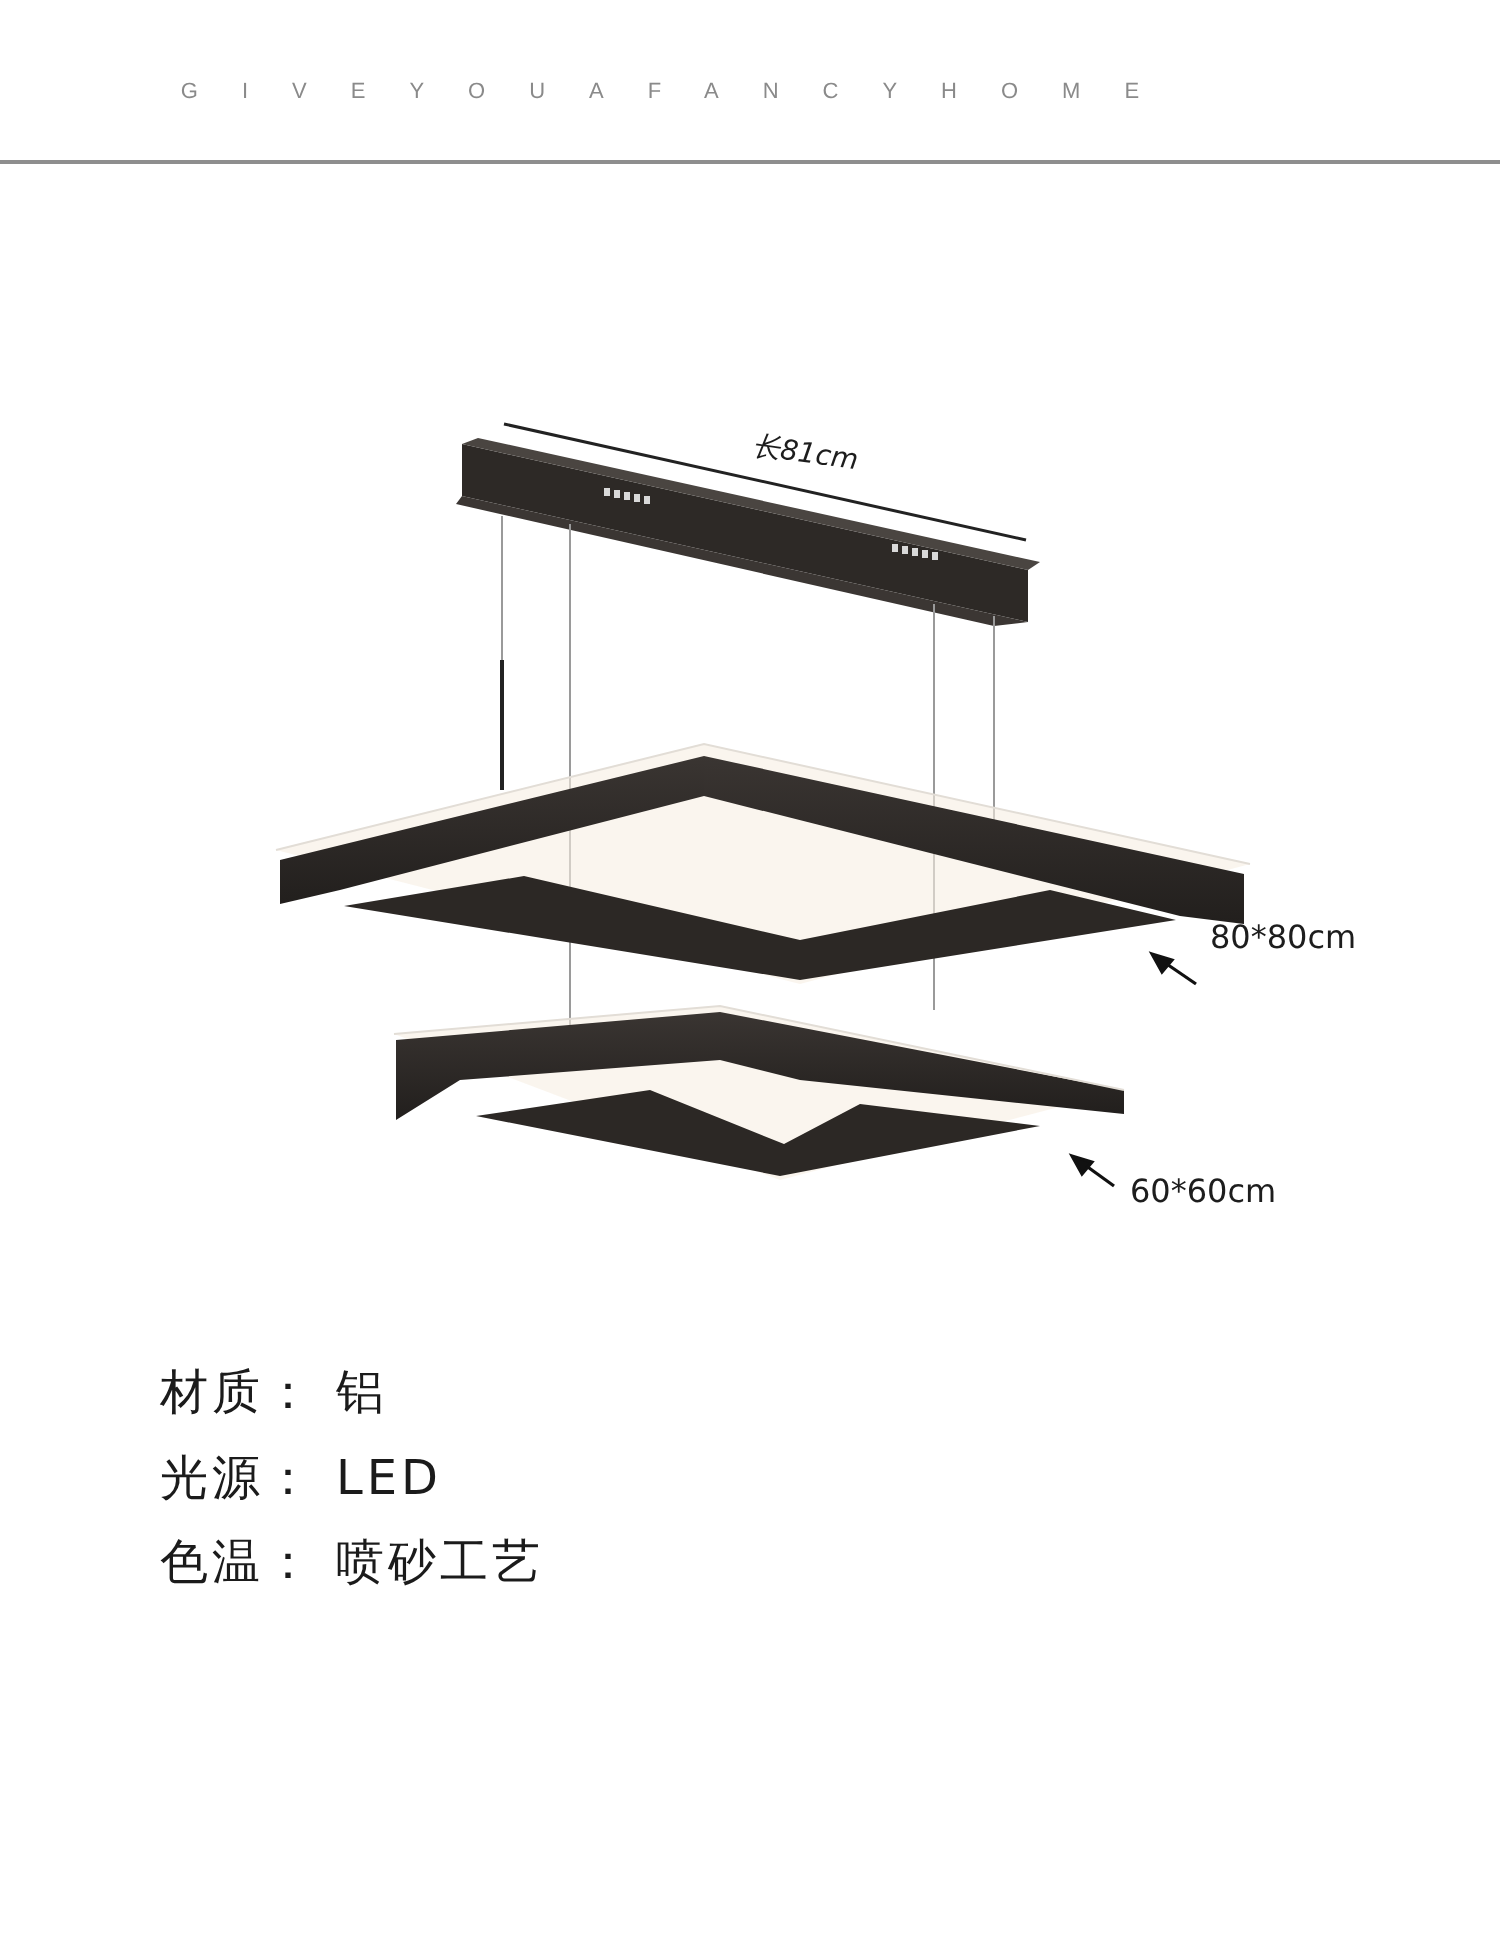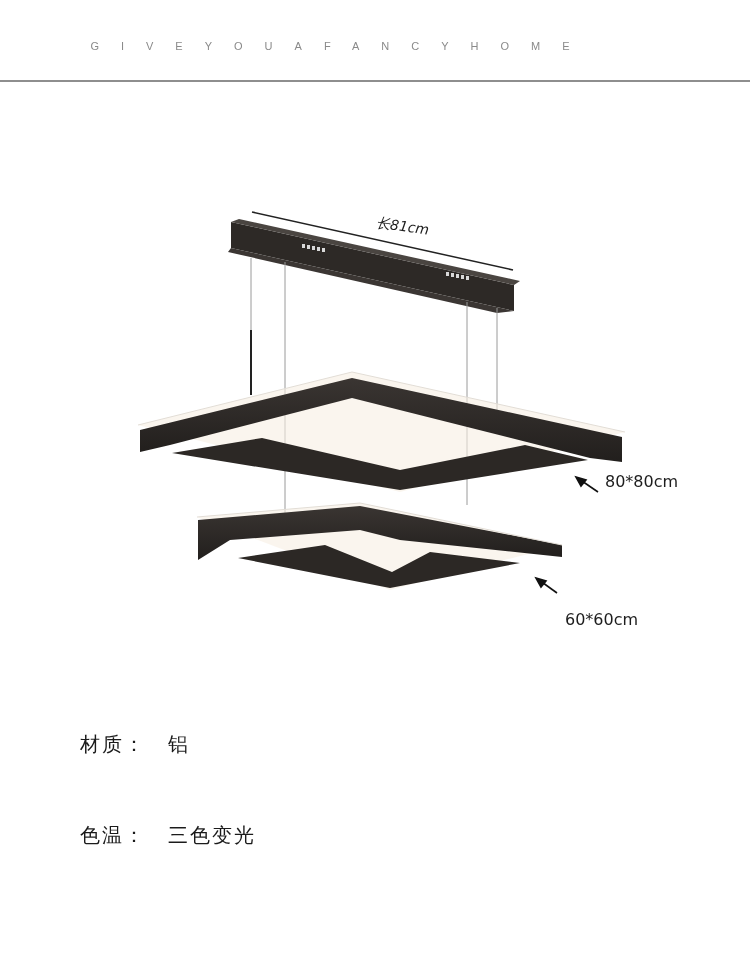--- a/index.html
+++ b/index.html
@@ -2,24 +2,24 @@
 <html><head>
 <meta charset="utf-8">
 <style>
   html,body{margin:0;padding:0;background:#fff;}
   body{width:750px;height:968px;position:relative;overflow:hidden;font-family:"DejaVu Sans",sans-serif;}
   .slogan{position:absolute;top:40px;left:0;width:660px;text-align:center;font-family:"Liberation Sans",sans-serif;font-size:11px;color:#8a8a8a;letter-spacing:22px;padding-left:22px;box-sizing:border-box;}
   .rule{position:absolute;top:80px;left:0;width:750px;height:2px;background:#8e8e8e;}
   svg.illus{position:absolute;left:0;top:0;}
   .dim{position:absolute;font-family:"DejaVu Sans",sans-serif;color:#1d1d1d;font-size:16px;}
   .dim-len{left:376px;top:218px;transform:rotate(8deg);font-size:14px;font-style:italic;}
-  .dim-big{left:605px;top:472px;text-align:right;}
-  .dim-small{left:565px;top:586px;margin-top:24px;}
+  .dim-big{left:605px;top:459px;text-align:right;}
+  .dim-small{left:565px;top:586px;}
   .specs{position:absolute;left:80px;top:677px;}
-  .spec-row{height:42.5px;font-size:20px;color:#1b1b1b;line-height:38px;white-space:nowrap;letter-spacing:2px;margin-top:48px;}
+  .spec-row{height:42.5px;font-size:24px;color:#1b1b1b;line-height:38px;white-space:nowrap;letter-spacing:2px;}
   .spec-row .lab{display:inline-block;width:88px;}
 </style>
 </head>
 <body>
 
 <div class="slogan">GIVEYOUAFANCYHOME</div>
 <div class="rule"></div>
 
 <svg class="illus" width="750" height="640" viewBox="0 0 750 640">
   <defs>
@@ -80,14 +80,15 @@
     <polygon points="536,578 546,581 541,587"></polygon>
   </g>
 </svg>
 
 <div class="dim dim-len">长81cm</div>
 <div class="dim dim-big">80*80cm</div>
 <div class="dim dim-small">60*60cm</div>
 
 <div class="specs">
   <div class="spec-row"><span class="lab">材质：</span><span>铝</span></div>
-  <div class="spec-row"><span class="lab">色温：</span><span>三色变光</span></div>
+  <div class="spec-row"><span class="lab">光源：</span><span>LED</span></div>
+  <div class="spec-row"><span class="lab">色温：</span><span>喷砂工艺</span></div>
 </div>
 
 </body></html>

